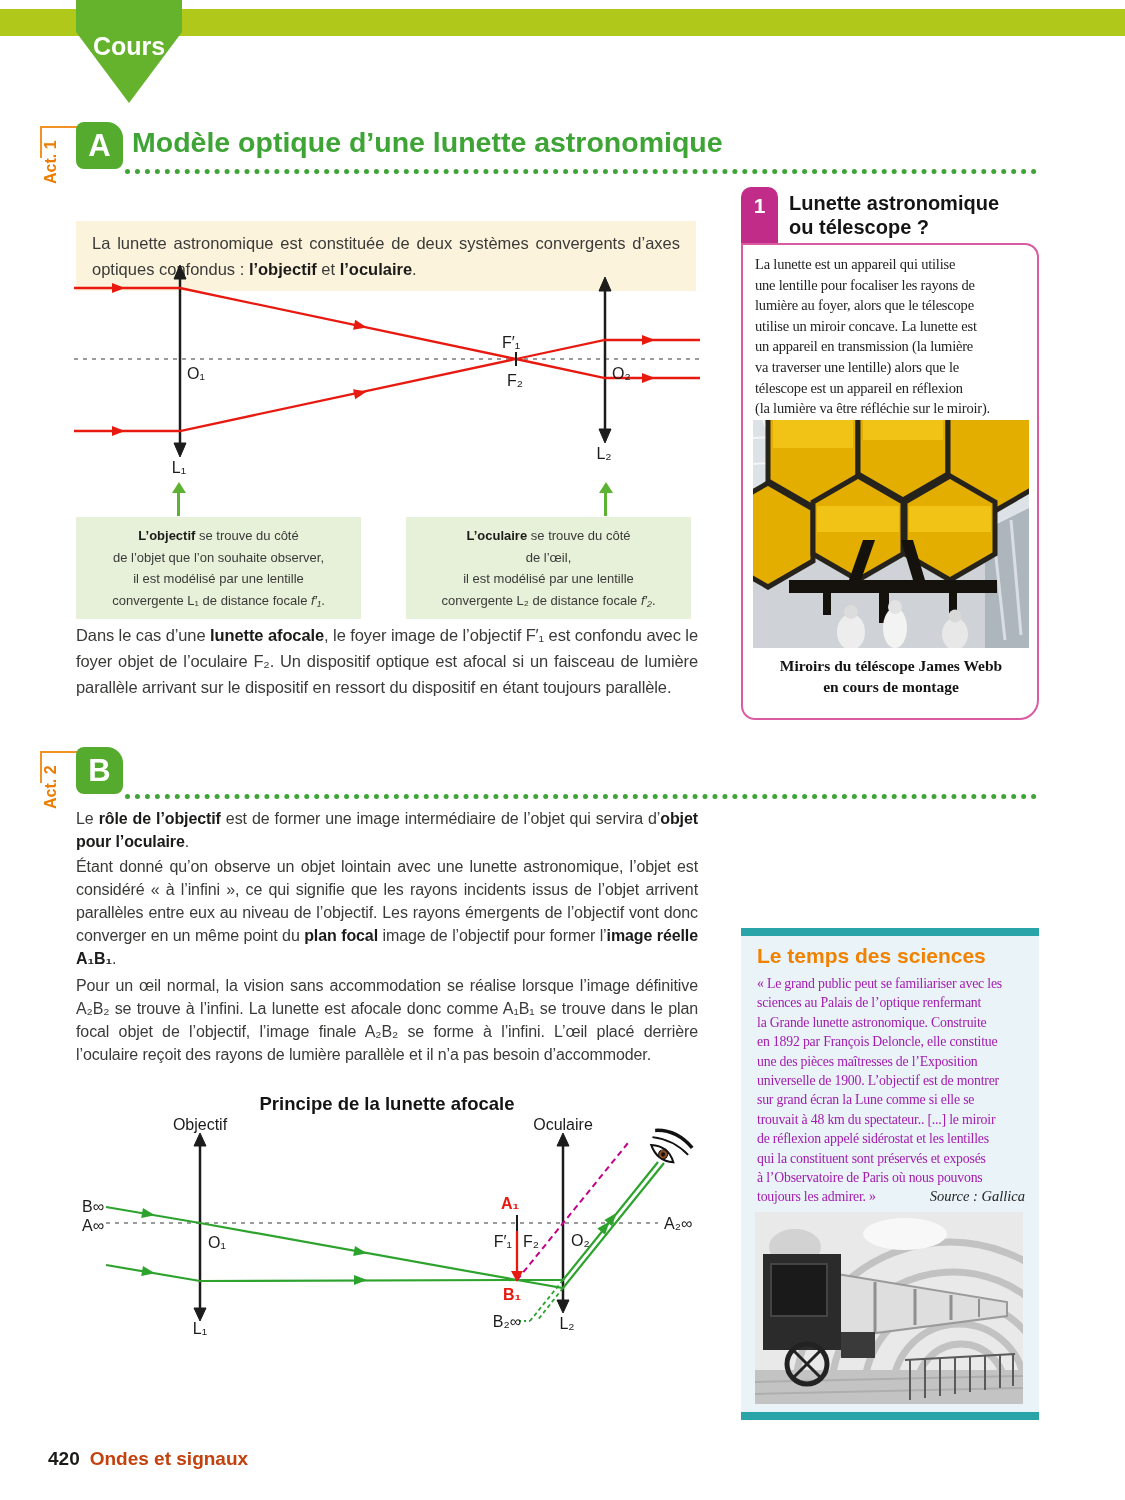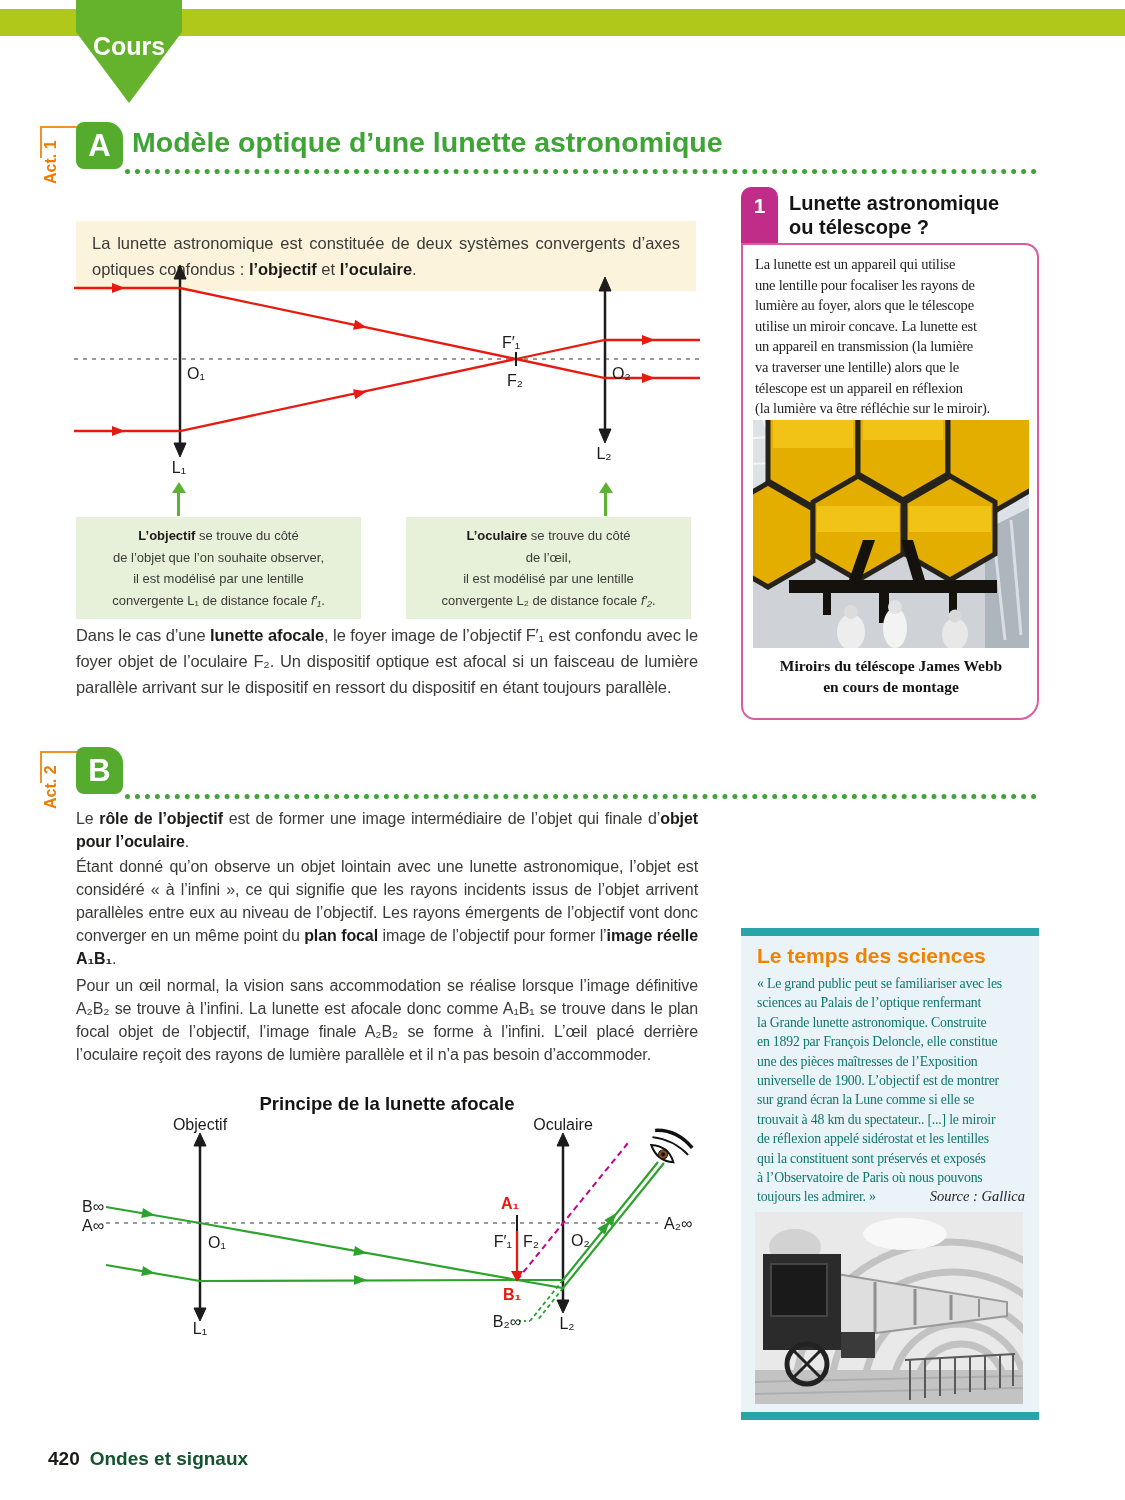--- a/index.html
+++ b/index.html
@@ -45,25 +45,25 @@
   .sb1-box{width:298px;height:477px;border:2px solid #da5ba2;border-radius:0 14px 20px 14px;box-sizing:border-box;}
   .serif{font-family:"Liberation Serif","DejaVu Serif",serif;}
   .sb1-text{width:278px;font-size:14.5px;line-height:20.6px;letter-spacing:-0.2px;color:#232323;white-space:pre-line;}
   .sb1-caption{width:276px;text-align:center;font-weight:bold;font-size:15.5px;line-height:21px;
                color:#141414;white-space:pre-line;}
 
   
   .sb2{width:298px;height:492px;background:#e9f3f8;border-top:8px solid #29a4a8;
        border-bottom:8px solid #29a4a8;box-sizing:border-box;}
   .sb2-title{font-size:21px;font-weight:bold;color:#f08200;}
-  .sb2-text{width:272px;font-size:13.8px;line-height:19.4px;letter-spacing:-0.2px;color:#0f766e;white-space:pre-line;}
+  .sb2-text{width:272px;font-size:13.8px;line-height:19.4px;letter-spacing:-0.2px;color:#a21caf;white-space:pre-line;}
   .sb2-source{width:268px;text-align:right;font-style:italic;font-size:14.5px;color:#232323;}
 
   .footer{font-size:19px;font-weight:bold;color:#1b1b1a;}
-  .footer .chap{color:#14532d;margin-left:10px;}
+  .footer .chap{color:#c2410c;margin-left:10px;}
 
   svg text{font-family:"Liberation Sans","DejaVu Sans",sans-serif;}
 </style>
 </head>
 <body>
 
 <div class="page">
 
   <div class="abs top-band"></div>
   <div class="abs cours-tab">
@@ -191,21 +191,21 @@
     </g>
   </svg>
   <div class="abs sb1-caption serif" style="left:753px;top:655px;">Miroirs du téléscope James Webb
 en cours de montage</div>
 
   <div class="abs act-bracket" style="left:40px;top:751px;"></div>
   <div class="abs act" style="left:42px;top:757px;">Act. 2</div>
   <div class="abs badge" style="left:76px;top:747px;">B</div>
   <div class="abs dots" style="left:125px;top:788px;"></div>
 
-  <div class="abs para" style="left:76px;top:807px;"><span>Le </span><b>rôle de l’objectif</b><span> est de former une image intermédiaire de l’objet qui finale d’</span><b>objet pour l’oculaire</b><span>.</span></div>
+  <div class="abs para" style="left:76px;top:807px;"><span>Le </span><b>rôle de l’objectif</b><span> est de former une image intermédiaire de l’objet qui servira d’</span><b>objet pour l’oculaire</b><span>.</span></div>
   <div class="abs para" style="left:76px;top:855px;"><span>Étant donné qu’on observe un objet lointain avec une lunette astronomique, l’objet est considéré « à l’infini », ce qui signifie que les rayons incidents issus de l’objet arrivent parallèles entre eux au niveau de l’objectif. Les rayons émergents de l’objectif vont donc converger en un même point du </span><b>plan focal</b><span> image de l’objectif pour former l’</span><b>image réelle A₁B₁</b><span>.</span></div>
   <div class="abs para" style="left:76px;top:974px;"><span>Pour un œil normal, la vision sans accommodation se réalise lorsque l’image définitive A₂B₂ se trouve à l’infini. La lunette est afocale donc comme A₁B₁ se trouve dans le plan focal objet de l’objectif, l’image finale A₂B₂ se forme à l’infini. L’œil placé derrière l’oculaire reçoit des rayons de lumière parallèle et il n’a pas besoin d’accommoder.</span></div>
 
   <div class="abs d2-title" style="left:76px;top:1093px;">Principe de la lunette afocale</div>
 
   <svg class="abs" style="left:60px;top:1115px;" width="660" height="235" viewBox="0 0 660 235">
     <line x1="46" y1="108" x2="598" y2="108" stroke="#9b9b9b" stroke-width="2" stroke-dasharray="4 5"></line>
 
     <g stroke="#1c1c1c" fill="#1c1c1c">
       <line x1="140" y1="28" x2="140" y2="196" stroke-width="2.5"></line>

